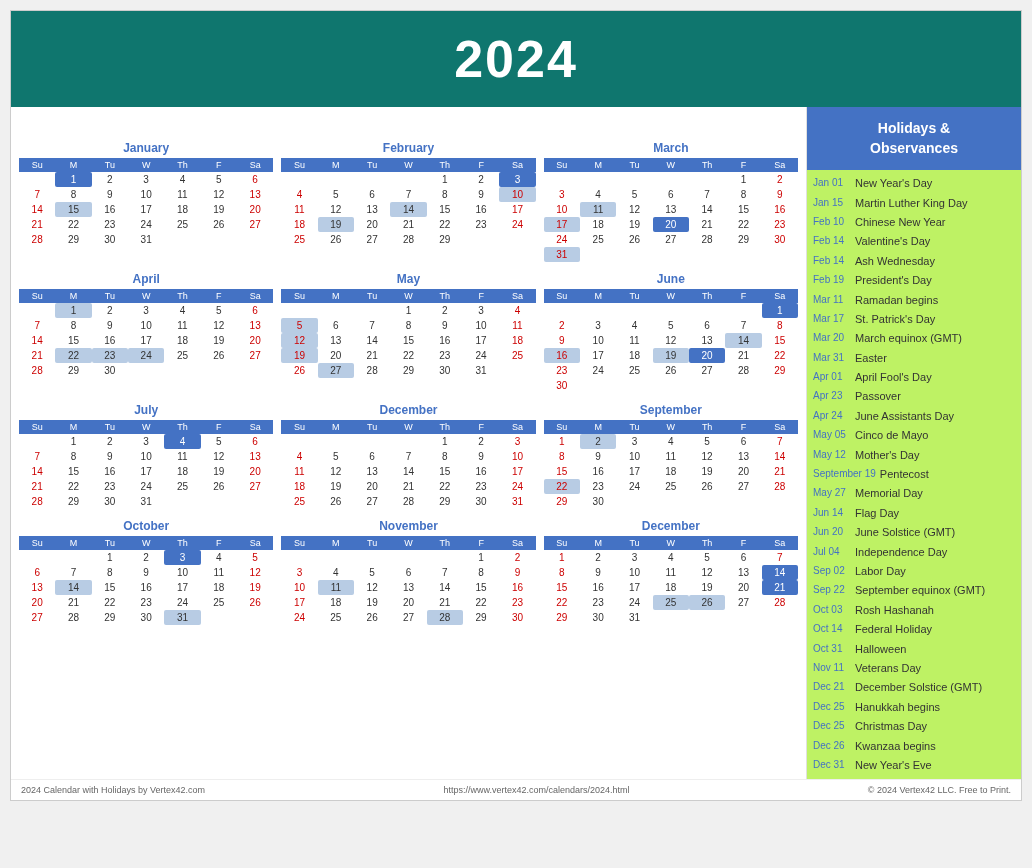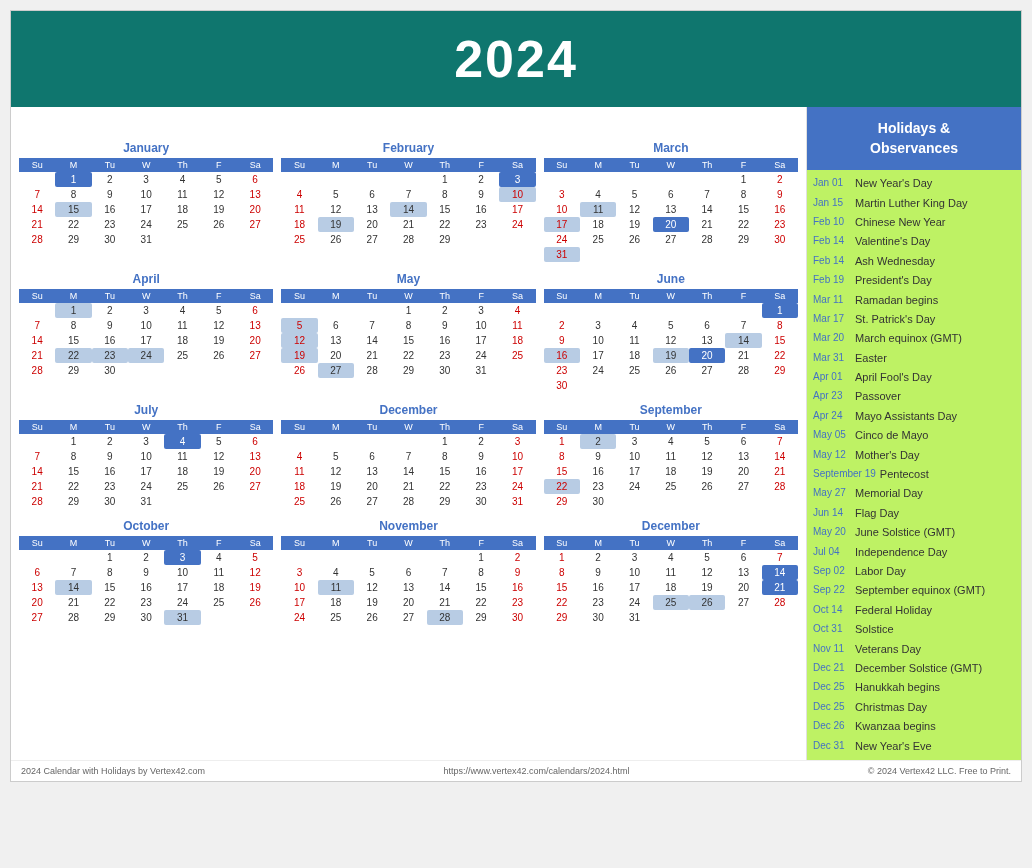--- a/index.html
+++ b/index.html
@@ -960,21 +960,21 @@
           <div class="sidebar-item">
             <span class="sidebar-date">Apr 01</span>
             <span class="sidebar-name">April Fool's Day</span>
           </div>
           <div class="sidebar-item">
             <span class="sidebar-date">Apr 23</span>
             <span class="sidebar-name">Passover</span>
           </div>
           <div class="sidebar-item">
             <span class="sidebar-date">Apr 24</span>
-            <span class="sidebar-name">Mayo Assistants Day</span>
+            <span class="sidebar-name">June Assistants Day</span>
           </div>
           <div class="sidebar-item">
             <span class="sidebar-date">May 05</span>
             <span class="sidebar-name">Cinco de Mayo</span>
           </div>
           <div class="sidebar-item">
             <span class="sidebar-date">May 12</span>
             <span class="sidebar-name">Mother's Day</span>
           </div>
           <div class="sidebar-item">
@@ -983,42 +983,46 @@
           </div>
           <div class="sidebar-item">
             <span class="sidebar-date">May 27</span>
             <span class="sidebar-name">Memorial Day</span>
           </div>
           <div class="sidebar-item">
             <span class="sidebar-date">Jun 14</span>
             <span class="sidebar-name">Flag Day</span>
           </div>
           <div class="sidebar-item">
-            <span class="sidebar-date">May 20</span>
+            <span class="sidebar-date">Jun 20</span>
             <span class="sidebar-name">June Solstice (GMT)</span>
           </div>
           <div class="sidebar-item">
             <span class="sidebar-date">Jul 04</span>
             <span class="sidebar-name">Independence Day</span>
           </div>
           <div class="sidebar-item">
             <span class="sidebar-date">Sep 02</span>
             <span class="sidebar-name">Labor Day</span>
           </div>
           <div class="sidebar-item">
             <span class="sidebar-date">Sep 22</span>
             <span class="sidebar-name">September equinox (GMT)</span>
           </div>
           <div class="sidebar-item">
+            <span class="sidebar-date">Oct 03</span>
+            <span class="sidebar-name">Rosh Hashanah</span>
+          </div>
+          <div class="sidebar-item">
             <span class="sidebar-date">Oct 14</span>
             <span class="sidebar-name">Federal Holiday</span>
           </div>
           <div class="sidebar-item">
             <span class="sidebar-date">Oct 31</span>
-            <span class="sidebar-name">Solstice</span>
+            <span class="sidebar-name">Halloween</span>
           </div>
           <div class="sidebar-item">
             <span class="sidebar-date">Nov 11</span>
             <span class="sidebar-name">Veterans Day</span>
           </div>
           <div class="sidebar-item">
             <span class="sidebar-date">Dec 21</span>
             <span class="sidebar-name">December Solstice (GMT)</span>
           </div>
           <div class="sidebar-item">

